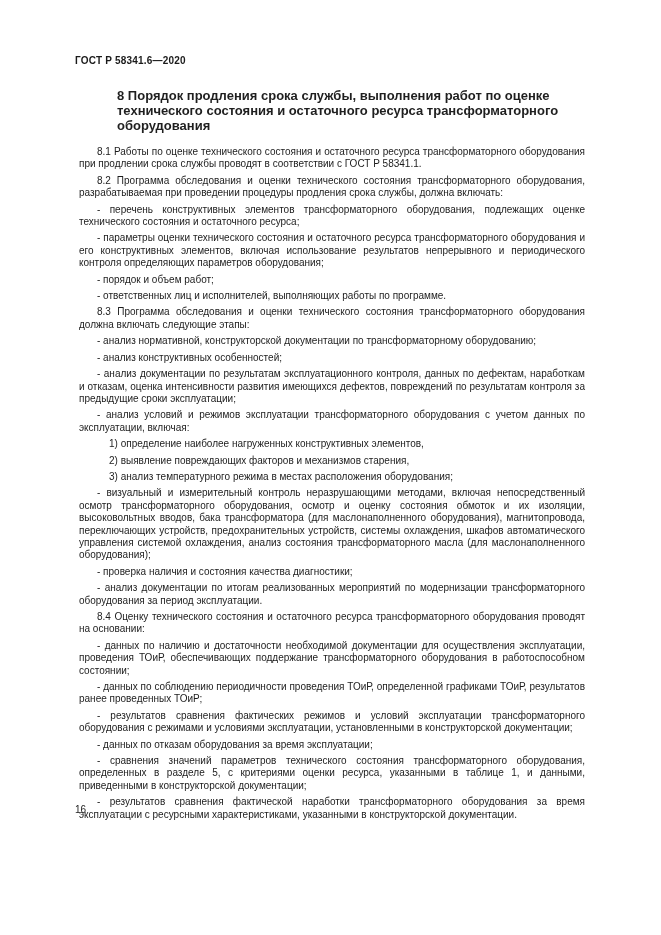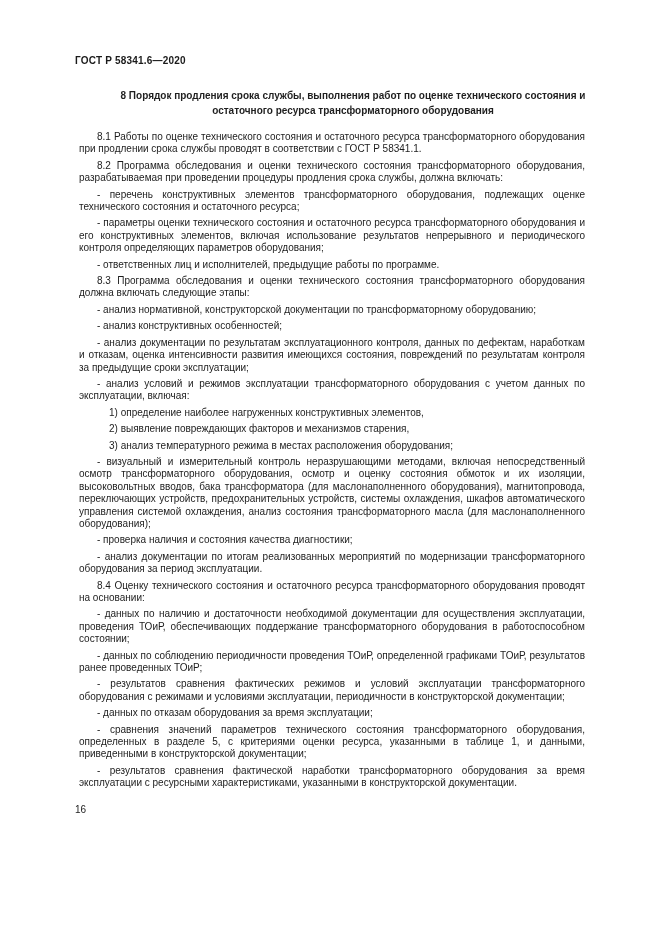--- a/index.html
+++ b/index.html
@@ -15,25 +15,25 @@
     overflow: hidden;
   }
   .doc-header {
     font-size: 10px;
     font-weight: bold;
     letter-spacing: 0.2px;
     color: #1a1a1a;
   }
   .heading {
     margin: 22px 0 13px 42px;
-    font-size: 10px;
+    font-size: 13px;
     line-height: 15px;
     font-weight: bold;
     color: #1f1f1f;
-    text-align: center;
+    text-align: left;
   }
   .content p {
     margin: 4px;
     font-size: 10px;
     line-height: 12.4px;
     text-align: justify;
     text-indent: 18px;
     hyphens: auto;
     -webkit-hyphens: auto;
   }
@@ -54,35 +54,36 @@
 <div class="page">
   <div class="doc-header">ГОСТ Р 58341.6—2020</div>
 
   <h2 class="heading">8 Порядок продления срока службы, выполнения работ по оценке технического состояния и остаточного ресурса трансформаторного оборудования</h2>
 
   <div class="content">
     <p>8.1 Работы по оценке технического состояния и остаточного ресурса трансформаторного оборудования при продлении срока службы проводят в соответствии с ГОСТ Р 58341.1.</p>
     <p>8.2 Программа обследования и оценки технического состояния трансформаторного оборудования, разрабатываемая при проведении процедуры продления срока службы, должна включать:</p>
     <p>- перечень конструктивных элементов трансформаторного оборудования, подлежащих оценке технического состояния и остаточного ресурса;</p>
     <p>- параметры оценки технического состояния и остаточного ресурса трансформаторного оборудования и его конструктивных элементов, включая использование результатов непрерывного и периодического контроля определяющих параметров оборудования;</p>
-    <p>- ответственных лиц и исполнителей, предыдущие работы по программе.</p>
+    <p>- порядок и объем работ;</p>
+    <p>- ответственных лиц и исполнителей, выполняющих работы по программе.</p>
     <p>8.3 Программа обследования и оценки технического состояния трансформаторного оборудования должна включать следующие этапы:</p>
     <p>- анализ нормативной, конструкторской документации по трансформаторному оборудованию;</p>
     <p>- анализ конструктивных особенностей;</p>
-    <p>- анализ документации по результатам эксплуатационного контроля, данных по дефектам, наработкам и отказам, оценка интенсивности развития имеющихся состояния, повреждений по результатам контроля за предыдущие сроки эксплуатации;</p>
+    <p>- анализ документации по результатам эксплуатационного контроля, данных по дефектам, наработкам и отказам, оценка интенсивности развития имеющихся дефектов, повреждений по результатам контроля за предыдущие сроки эксплуатации;</p>
     <p>- анализ условий и режимов эксплуатации трансформаторного оборудования с учетом данных по эксплуатации, включая:</p>
     <p class="sub">1) определение наиболее нагруженных конструктивных элементов,</p>
     <p class="sub">2) выявление повреждающих факторов и механизмов старения,</p>
     <p class="sub">3) анализ температурного режима в местах расположения оборудования;</p>
     <p>- визуальный и измерительный контроль неразрушающими методами, включая непосредственный осмотр трансформаторного оборудования, осмотр и оценку состояния обмоток и их изоляции, высоковольтных вводов, бака трансформатора (для маслонаполненного оборудования), магнитопровода, переключающих устройств, предохранительных устройств, системы охлаждения, шкафов автоматического управления системой охлаждения, анализ состояния трансформаторного масла (для маслонаполненного оборудования);</p>
     <p>- проверка наличия и состояния качества диагностики;</p>
     <p>- анализ документации по итогам реализованных мероприятий по модернизации трансформаторного оборудования за период эксплуатации.</p>
     <p>8.4 Оценку технического состояния и остаточного ресурса трансформаторного оборудования проводят на основании:</p>
     <p>- данных по наличию и достаточности необходимой документации для осуществления эксплуатации, проведения ТОиР, обеспечивающих поддержание трансформаторного оборудования в работоспособном состоянии;</p>
     <p>- данных по соблюдению периодичности проведения ТОиР, определенной графиками ТОиР, результатов ранее проведенных ТОиР;</p>
-    <p>- результатов сравнения фактических режимов и условий эксплуатации трансформаторного оборудования с режимами и условиями эксплуатации, периодичности в конструкторской документации;</p>
+    <p>- результатов сравнения фактических режимов и условий эксплуатации трансформаторного оборудования с режимами и условиями эксплуатации, установленными в конструкторской документации;</p>
     <p>- данных по отказам оборудования за время эксплуатации;</p>
     <p>- сравнения значений параметров технического состояния трансформаторного оборудования, определенных в разделе 5, с критериями оценки ресурса, указанными в таблице 1, и данными, приведенными в конструкторской документации;</p>
     <p>- результатов сравнения фактической наработки трансформаторного оборудования за время эксплуатации с ресурсными характеристиками, указанными в конструкторской документации.</p>
   </div>
 
   <div class="page-number">16</div>
 </div>
 
 </body></html>

